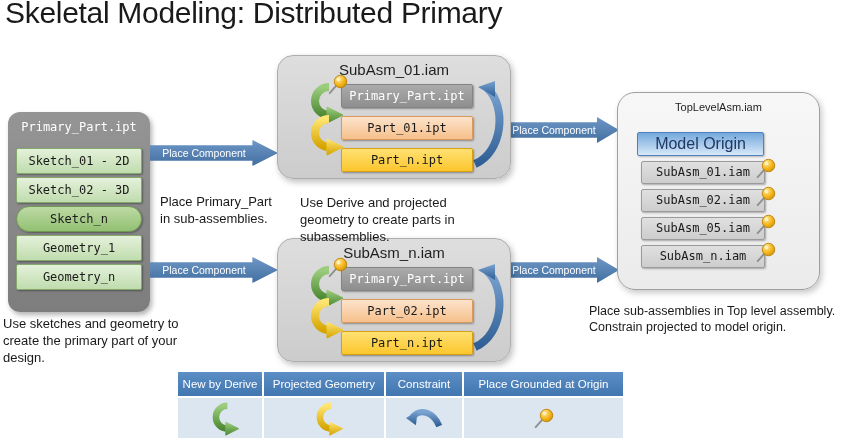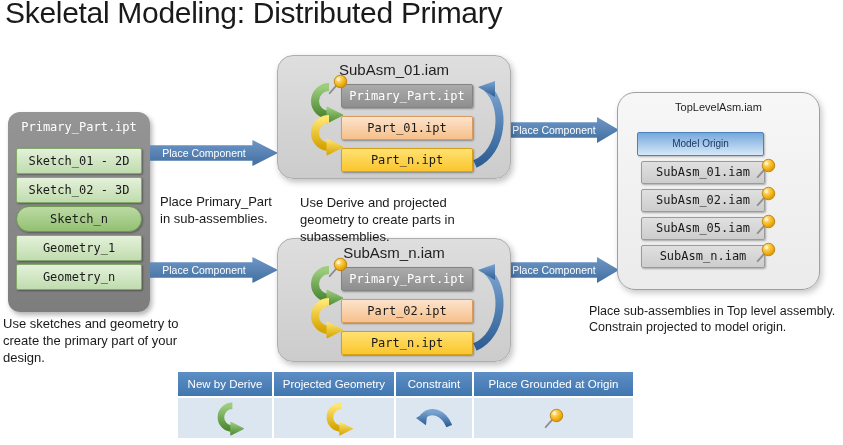--- a/index.html
+++ b/index.html
@@ -74,21 +74,21 @@
 
   
   .toplevel {
     position:absolute; left:617px; top:92px; width:201px; height:196px;
     background:linear-gradient(#f7f7f7,#ebebeb); border:1px solid #9f9f9f;
     border-radius:18px; box-shadow:2px 3px 6px rgba(0,0,0,0.22);
   }
   .toplevel-title { text-align:center; font-size:11px; padding-top:8px; color:#1f1f1f; }
   .origin-chip {
     position:absolute; left:19px; top:39px; width:125px; height:22px; line-height:22px;
-    text-align:center; font-size:10px; color:#1f3864;
+    text-align:center; font-size:16px; color:#1f3864;
     background:linear-gradient(#74a9dc,#d8e8f8); border:1px solid #4f81bd; border-radius:2px;
     box-shadow:1px 1px 2px rgba(0,0,0,0.25);
   }
   .tl-chip {
     position:absolute; left:23px; width:122px; height:21px; line-height:21px;
     text-align:center; font-size:12px; color:#1a1a1a;
     background:linear-gradient(#e0e0e0,#cdcdcd); border:1px solid #9b9b9b; border-radius:2px;
     box-shadow:1px 1px 2px rgba(0,0,0,0.3);
   }
   .tl1 { top:68px; } .tl2 { top:96px; } .tl3 { top:124px; } .tl4 { top:152px; }
@@ -98,21 +98,21 @@
   
   .caption { position:absolute; font-size:13px; color:#1a1a1a; line-height:1.3; }
   .caption-left  { left:3px;   top:316px; width:176px; }
   .caption-mid   { left:160px; top:194px; width:122px; }
   .caption-sub   { left:300px; top:195px; width:186px; }
   .caption-right { left:589px; top:303px; width:252px; font-size:12.5px; }
 
   
   .legend { position:absolute; left:178px; top:372px; display:flex; gap:2px; }
   .legend-col { display:flex; flex-direction:column; gap:2px; }
-  .lc1 { width:94px; } .lc2 { width:120px; } .lc3 { width:76px; } .lc4 { width:159px; }
+  .lc1 { width:84px; } .lc2 { width:120px; } .lc3 { width:76px; } .lc4 { width:159px; }
   .legend-head {
     height:24px; display:flex; align-items:center; justify-content:center;
     background:linear-gradient(#5d8ec6,#4176ae); color:#ffffff; font-size:11.5px;
   }
   .legend-body {
     height:40px; display:flex; align-items:center; justify-content:center;
     background:#dce6f1;
   }
   .hidden-defs { position:absolute; width:0; height:0; overflow:hidden; }
 </style>

